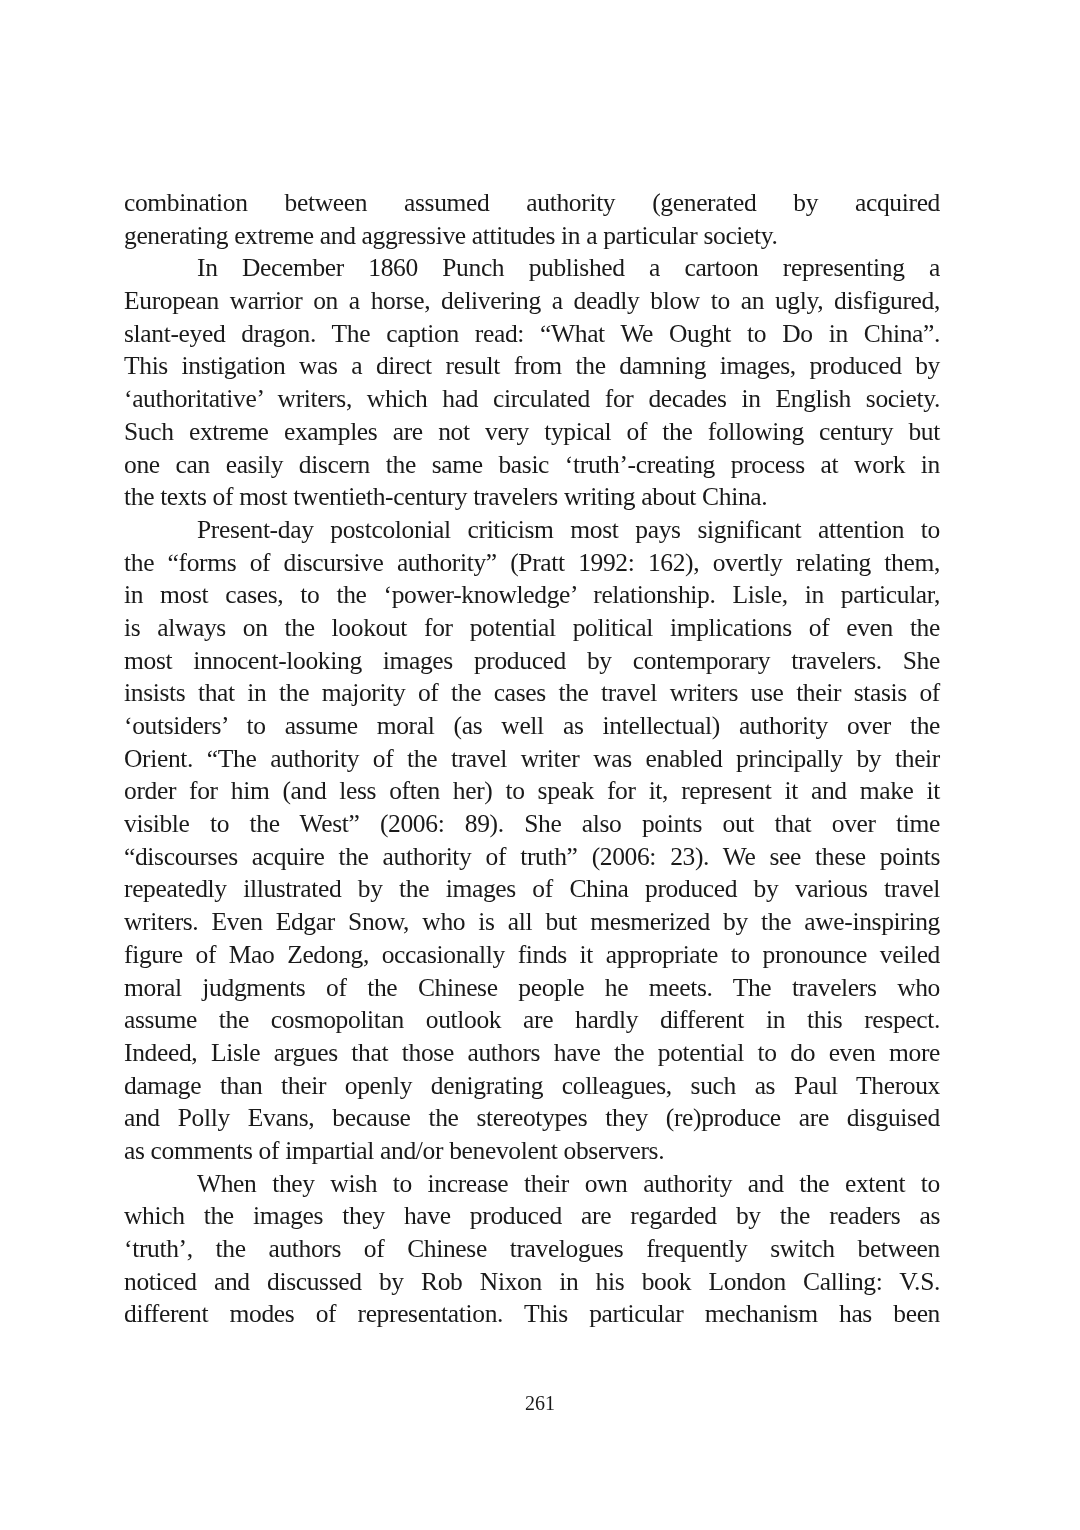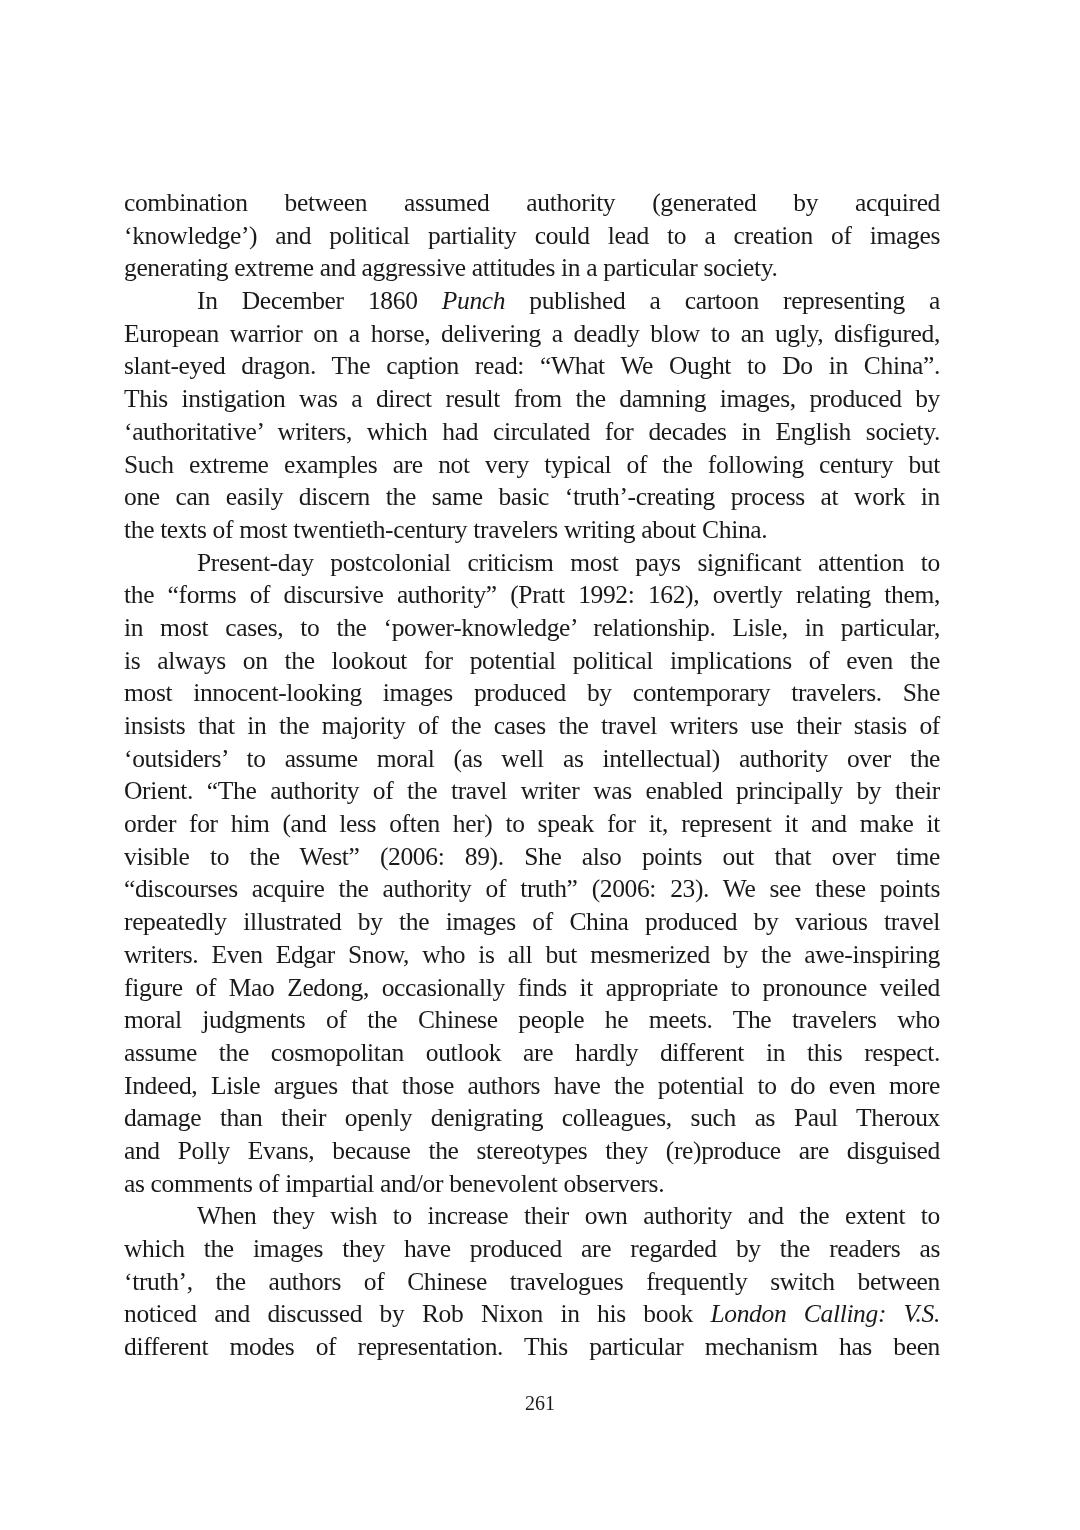--- a/index.html
+++ b/index.html
@@ -32,39 +32,37 @@
       text-align-last: justify;
       letter-spacing: -0.35px;
     }
     .line.last {
       text-align-last: left;
     }
     .line.indent {
       padding-left: 73px;
     }
     .seg-italic {
-      font-style: italic;
     }
     .page-number {
       position: absolute;
       top: 1389px;
       left: 0;
       width: 1080px;
       text-align: center;
       font-size: 20px;
       line-height: 28px;
     }
   </style>
 </head>
 <body>
 
 <div class="page" id="page-body">
     <div class="paragraph">
       <span class="line"><span>combination between assumed authority (generated by acquired</span></span>
-      <span class="line"><span>‘knowledge’) and political partiality could lead to a creation of images</span></span>
       <span class="line last"><span>generating extreme and aggressive attitudes in a particular society.</span></span>
     </div>
     <div class="paragraph">
       <span class="line indent"><span>In December 1860 </span><span class="seg-italic">Punch</span><span> published a cartoon representing a</span></span>
       <span class="line"><span>European warrior on a horse, delivering a deadly blow to an ugly, disfigured,</span></span>
       <span class="line"><span>slant-eyed dragon. The caption read: “What We Ought to Do in China”.</span></span>
       <span class="line"><span>This instigation was a direct result from the damning images, produced by</span></span>
       <span class="line"><span>‘authoritative’ writers, which had circulated for decades in English society.</span></span>
       <span class="line"><span>Such extreme examples are not very typical of the following century but</span></span>
       <span class="line"><span>one can easily discern the same basic ‘truth’-creating process at work in</span></span>

